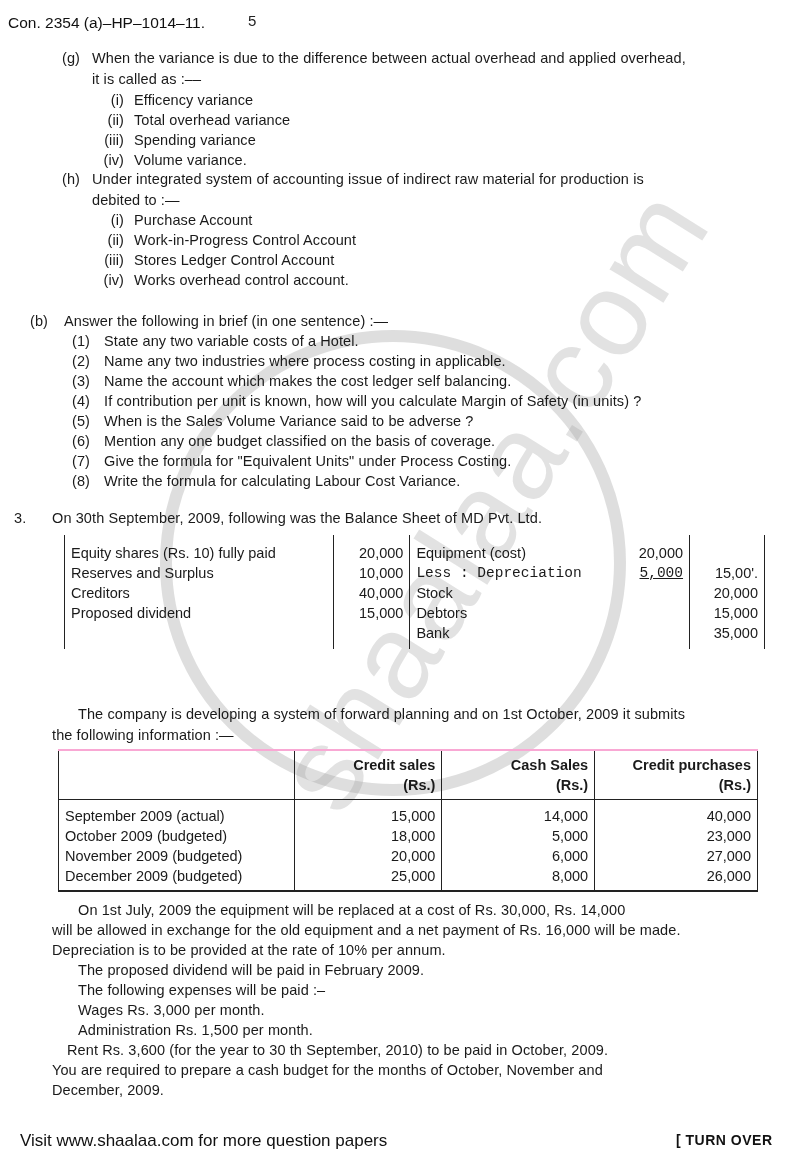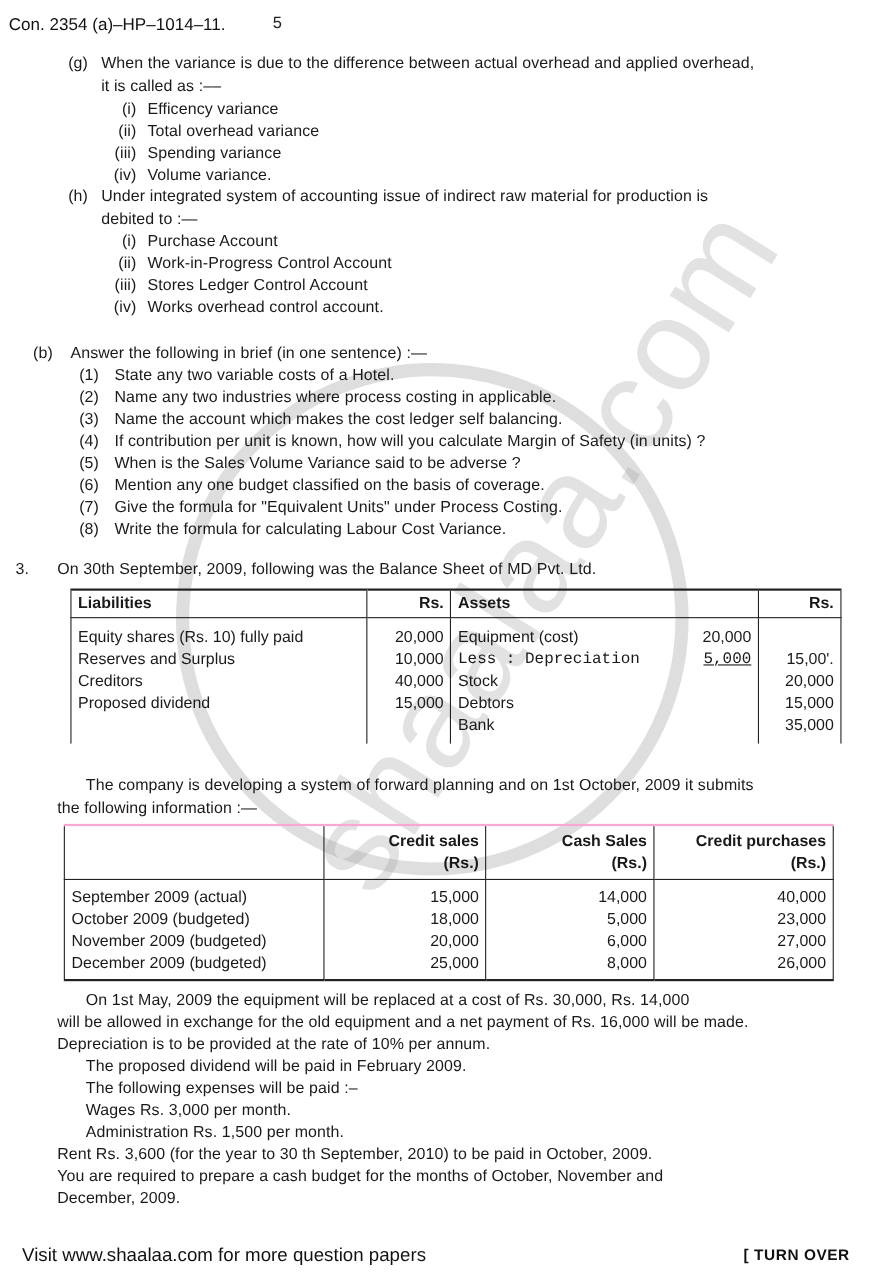--- a/index.html
+++ b/index.html
@@ -95,26 +95,20 @@
 </div>
 
 <table class="bs">
   <colgroup>
     <col style="width:270px">
       <col style="width:76px">
       <col style="width:280px">
       <col style="width:75px">
   </colgroup>
   <tbody>
-      <tr>
-    <th>Liabilities</th>
-    <th class="r">Rs.</th>
-    <th>Assets</th>
-    <th class="r">Rs.</th>
-  </tr>
   <tr class="body">
     <td>
       <div>Equity shares (Rs. 10) fully paid</div>
       <div>Reserves and Surplus</div>
       <div>Creditors</div>
       <div>Proposed dividend</div>
       <div>&nbsp;</div>
     </td>
     <td class="r">
       <div>20,000</div>
@@ -194,25 +188,25 @@
     <td class="r">
       <div>40,000</div>
       <div>23,000</div>
       <div>27,000</div>
       <div>26,000</div>
     </td>
   </tr>
 </tbody>
   </table>
 
-<div class="line" style="left:78px; top:902px;">On 1st May, 2009 the equipment will be replaced at a cost of Rs. 30,000, Rs. 14,000</div>
+<div class="line" style="left:78px; top:902px;">On 1st July, 2009 the equipment will be replaced at a cost of Rs. 30,000, Rs. 14,000</div>
 <div class="line" style="left:52px; top:922px;">will be allowed in exchange for the old equipment and a net payment of Rs. 16,000 will be made.</div>
 <div class="line" style="left:52px; top:942px;">Depreciation is to be provided at the rate of 10% per annum.</div>
 <div class="line" style="left:78px; top:962px;">The proposed dividend will be paid in February 2009.</div>
 <div class="line" style="left:78px; top:982px;">The following expenses will be paid :–</div>
 <div class="line" style="left:78px; top:1002px;">Wages Rs. 3,000 per month.</div>
 <div class="line" style="left:78px; top:1022px;">Administration Rs. 1,500 per month.</div>
-<div class="line" style="left:52px; top:1042px;">Rent Rs. 3,600 (for the year to 30 th September, 2010) to be paid in October, 2009.</div>
+<div class="line" style="left:67px; top:1042px;">Rent Rs. 3,600 (for the year to 30 th September, 2010) to be paid in October, 2009.</div>
 <div class="line" style="left:52px; top:1062px;">You are required to prepare a cash budget for the months of October, November and</div>
 <div class="line" style="left:52px; top:1082px;">December, 2009.</div>
 
 <div class="abs footer-left">Visit www.shaalaa.com for more question papers</div>
 <div class="abs footer-right">[ TURN OVER</div>
 
 </body></html>

